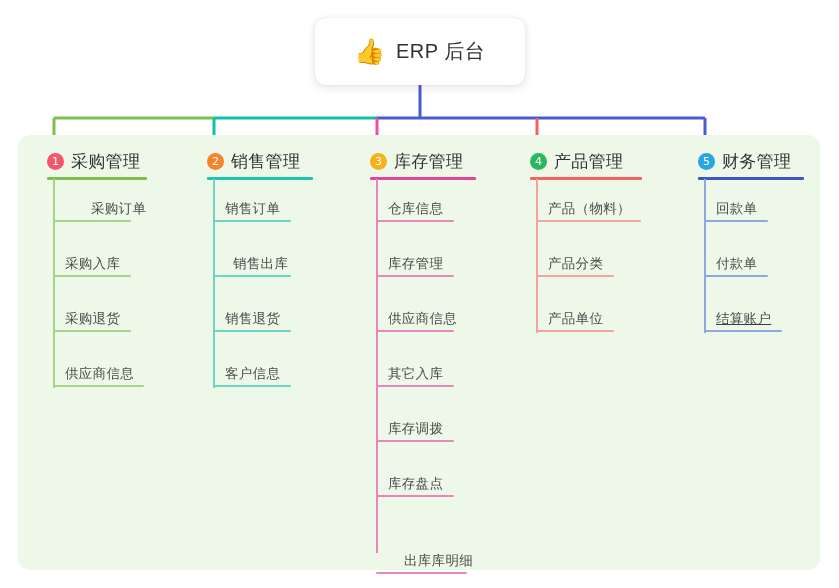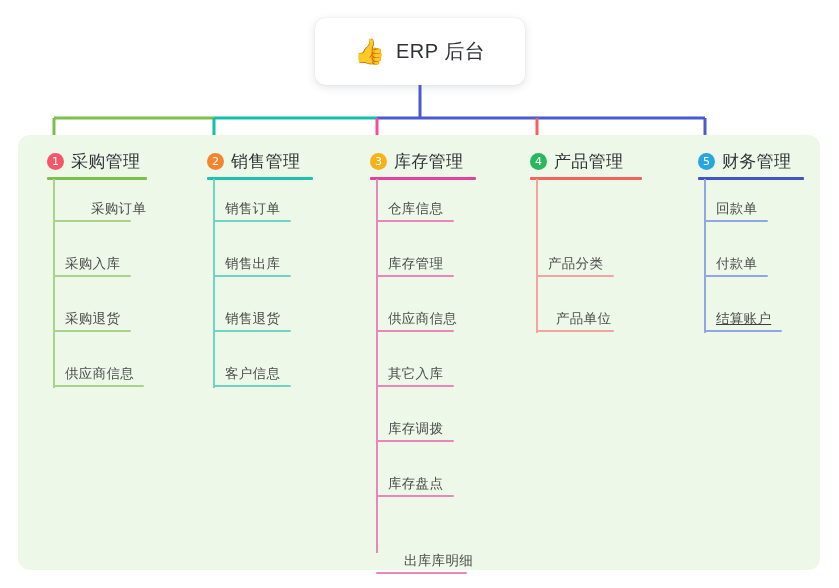--- a/index.html
+++ b/index.html
@@ -173,21 +173,21 @@
       <div class="col-header">
         <span class="badge" style="background: rgb(245, 132, 47);">2</span>
         <span class="col-title">销售管理</span>
       </div>
       <div class="header-rule" style="left: 0px; top: 29px; width: 106px; background: rgb(28, 196, 176);"></div>
       <div class="spine" style="left: 6px; top: 31px; height: 209px; background: rgb(111, 211, 198);"></div>
       <div class="item" style="left: 6px; top: 52px;">
         <span class="item-label">销售订单</span>
         <div class="item-rule" style="width: 78px; background: rgb(111, 211, 198);"></div>
       </div>
-      <div class="item" style="left: 6px; top: 107px;">
+      <div class="item" style="left: 6px; top: 107px; padding-left: 8px;">
         <span class="item-label">销售出库</span>
         <div class="item-rule" style="width: 78px; background: rgb(111, 211, 198);"></div>
       </div>
       <div class="item" style="left: 6px; top: 162px;">
         <span class="item-label">销售退货</span>
         <div class="item-rule" style="width: 78px; background: rgb(111, 211, 198);"></div>
       </div>
       <div class="item" style="left: 6px; top: 217px;">
         <span class="item-label">客户信息</span>
         <div class="item-rule" style="width: 78px; background: rgb(111, 211, 198);"></div>
@@ -229,25 +229,29 @@
         <div class="item-rule" style="width: 91px; background: rgb(233, 135, 189);"></div>
       </div>
     </div>
     <div class="column" style="left: 512px; top: 13px;">
       <div class="col-header">
         <span class="badge" style="background: rgb(43, 183, 93);">4</span>
         <span class="col-title">产品管理</span>
       </div>
       <div class="header-rule" style="left: 0px; top: 29px; width: 112px; background: rgb(244, 99, 92);"></div>
       <div class="spine" style="left: 6px; top: 31px; height: 154px; background: rgb(244, 164, 158);"></div>
+      <div class="item" style="left: 6px; top: 52px;">
+        <span class="item-label">产品（物料）</span>
+        <div class="item-rule" style="width: 105px; background: rgb(244, 164, 158);"></div>
+      </div>
       <div class="item" style="left: 6px; top: 107px;">
         <span class="item-label">产品分类</span>
         <div class="item-rule" style="width: 78px; background: rgb(244, 164, 158);"></div>
       </div>
-      <div class="item" style="left: 6px; top: 162px; padding-left: 8px;">
+      <div class="item" style="left: 6px; top: 162px;">
         <span class="item-label">产品单位</span>
         <div class="item-rule" style="width: 78px; background: rgb(244, 164, 158);"></div>
       </div>
     </div>
     <div class="column" style="left: 680px; top: 13px;">
       <div class="col-header">
         <span class="badge" style="background: rgb(41, 165, 224);">5</span>
         <span class="col-title">财务管理</span>
       </div>
       <div class="header-rule" style="left: 0px; top: 29px; width: 106px; background: rgb(64, 85, 200);"></div>

